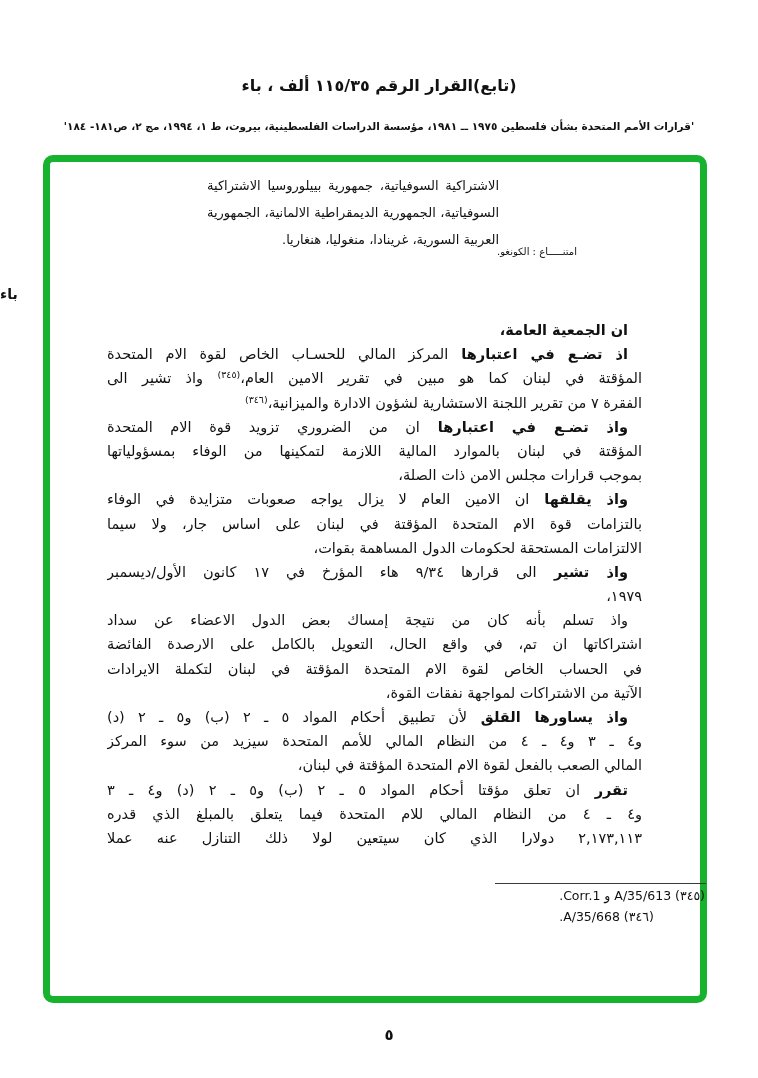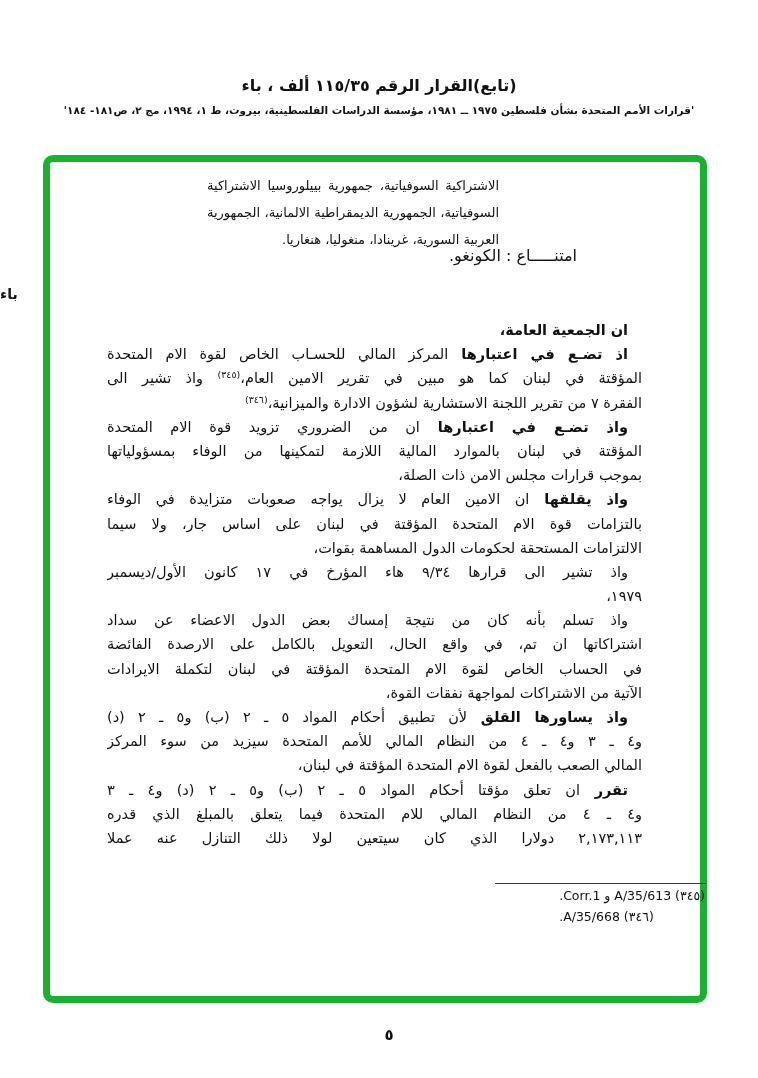--- a/index.html
+++ b/index.html
@@ -6,37 +6,37 @@
   body{
     width:758px;height:1078px;position:relative;background:#ffffff;
     font-family:"DejaVu Sans",sans-serif;color:#111;overflow:hidden;
   }
   .abs{position:absolute;}
   .page-title{
     top:76px;left:0;width:758px;text-align:center;direction:rtl;
     font-size:16px;font-weight:bold;letter-spacing:.2px;
   }
   .source-line{
-    top:104px;left:0;width:758px;text-align:center;direction:rtl;
+    top:120px;left:0;width:758px;text-align:center;direction:rtl;
     font-size:10.5px;font-weight:bold;white-space:nowrap;
   }
   .content-border{
     left:43px;top:155px;width:650px;height:834px;
     border:7px solid #17b22e;border-radius:10px;
   }
   .vote-block{
     left:207px;top:172px;width:292px;direction:rtl;
     font-size:13px;line-height:27px;overflow:hidden;
   }
   .vline{height:27px;}
   .jl{text-align:justify;text-align-last:justify;}
   .sl{text-align:right;}
   .abstain-line{
     top:246px;right:181px;direction:rtl;white-space:nowrap;
-    font-size:16px;
+    font-size:10px;
     text-align:right;
   }
   .section-heading{
     top:286px;left:0;width:745px;text-align:left;direction:rtl;
     font-size:14px;font-weight:bold;
   }
   .resolution-body{
     left:107px;top:318px;width:535px;direction:rtl;
     font-size:14.5px;overflow:hidden;
   }
@@ -77,21 +77,21 @@
     <div class="bline sl ind"><span style="font-weight: bold;">ان الجمعية العامة،</span></div>
     <div class="bline jl ind"><span style="font-weight: bold;">اذ تضـع في اعتبارها </span><span>المركز المالي للحسـاب الخاص لقوة الام المتحدة</span></div>
     <div class="bline jl"><span>المؤقتة في لبنان كما هو مبين في تقرير الامين العام،</span><sup>(٣٤٥)</sup><span> واذ تشير الى</span></div>
     <div class="bline sl"><span>الفقرة ٧ من تقرير اللجنة الاستشارية لشؤون الادارة والميزانية،</span><sup>(٣٤٦)</sup></div>
     <div class="bline jl ind"><span style="font-weight: bold;">واذ تضـع في اعتبارها </span><span>ان من الضروري تزويد قوة الام المتحدة</span></div>
     <div class="bline jl"><span>المؤقتة في لبنان بالموارد المالية اللازمة لتمكينها من الوفاء بمسؤولياتها</span></div>
     <div class="bline sl"><span>بموجب قرارات مجلس الامن ذات الصلة،</span></div>
     <div class="bline jl ind"><span style="font-weight: bold;">واذ يقلقها </span><span>ان الامين العام لا يزال يواجه صعوبات متزايدة في الوفاء</span></div>
     <div class="bline jl"><span>بالتزامات قوة الام المتحدة المؤقتة في لبنان على اساس جار، ولا سيما</span></div>
     <div class="bline sl"><span>الالتزامات المستحقة لحكومات الدول المساهمة بقوات،</span></div>
-    <div class="bline jl ind"><span style="font-weight: normal; margin-top: 36px;">واذ تشير </span><span>الى قرارها ٩/٣٤ هاء المؤرخ في ١٧ كانون الأول/ديسمبر</span></div>
+    <div class="bline jl ind"><span style="font-weight: bold; margin-top: 36px;">واذ تشير </span><span>الى قرارها ٩/٣٤ هاء المؤرخ في ١٧ كانون الأول/ديسمبر</span></div>
     <div class="bline sl"><span>١٩٧٩،</span></div>
     <div class="bline jl ind"><span style="font-weight: normal;">واذ تسلم </span><span>بأنه كان من نتيجة إمساك بعض الدول الاعضاء عن سداد</span></div>
     <div class="bline jl"><span>اشتراكاتها ان تم، في واقع الحال، التعويل بالكامل على الارصدة الفائضة</span></div>
     <div class="bline jl"><span>في الحساب الخاص لقوة الام المتحدة المؤقتة في لبنان لتكملة الايرادات</span></div>
     <div class="bline sl"><span>الآتية من الاشتراكات لمواجهة نفقات القوة،</span></div>
     <div class="bline jl ind"><span style="font-weight: bold;">واذ يساورها القلق </span><span>لأن تطبيق أحكام المواد ٥ ـ ٢ (ب) و٥ ـ ٢ (د)</span></div>
     <div class="bline jl"><span>و٤ ـ ٣ و٤ ـ ٤ من النظام المالي للأمم المتحدة سيزيد من سوء المركز</span></div>
     <div class="bline sl"><span>المالي الصعب بالفعل لقوة الام المتحدة المؤقتة في لبنان،</span></div>
     <div class="bline jl ind"><span style="font-weight: bold;">تقرر </span><span>ان تعلق مؤقتا أحكام المواد ٥ ـ ٢ (ب) و٥ ـ ٢ (د) و٤ ـ ٣</span></div>
     <div class="bline jl"><span>و٤ ـ ٤ من النظام المالي للام المتحدة فيما يتعلق بالمبلغ الذي قدره</span></div>

